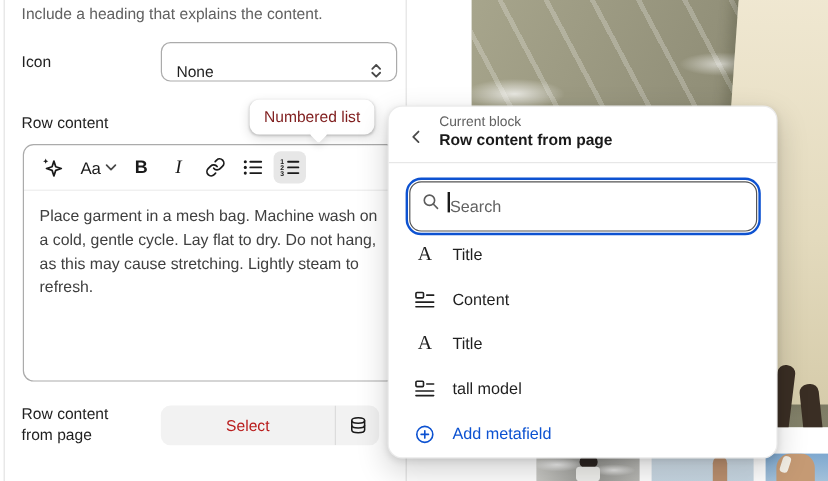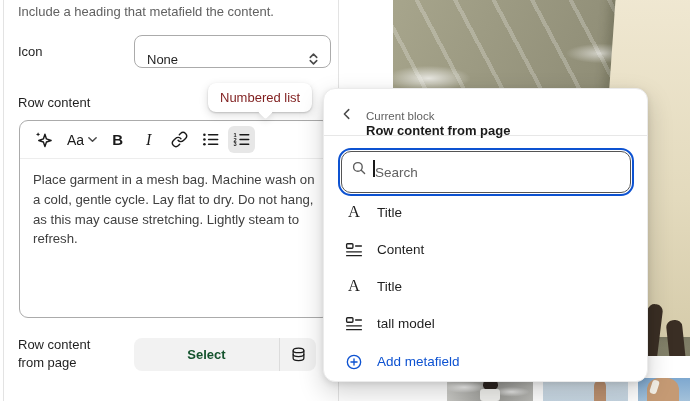--- a/index.html
+++ b/index.html
@@ -38,21 +38,21 @@
   .tbtn.fmt { width:auto; padding:0 2px 0 6px; gap:3px; }
   .fmt-label { font-size:14px; color:#1a1a1a; letter-spacing:0; }
   .bold-label { font-size:15px; font-weight:700; }
   .italic-label { font-family:"Liberation Serif", serif; font-style:italic; font-size:16px; }
   .editor-text { padding:11px 13px; font-size:13.2px; line-height:1.5; color:#404040; }
 
   
   .lbl-from-page { position:absolute; left:14px; top:336px; width:92px; font-size:13px; color:#1f1f1f; line-height:1.4; }
   .split-btn { position:absolute; left:130px; top:338px; width:182px; height:33px; background:#f2f2f2;
                border-radius:8px; display:flex; align-items:stretch; overflow:hidden; cursor:pointer; }
-  .split-main { flex:1; display:flex; align-items:center; justify-content:center; font-size:13px; color:#14532d; font-weight:700; }
+  .split-main { flex:1; display:flex; align-items:center; justify-content:center; font-size:13px; color:#b91c1c; font-weight:400; }
   .split-divider { width:1px; background:#dcdcdc; }
   .split-icon { width:36px; display:flex; align-items:center; justify-content:center; color:#1a1a1a; }
 
   
   .photo-main { position:absolute; left:393px; top:0; width:297px; height:356px; overflow:hidden;
                 background:linear-gradient(115deg,#a7a58c 0%,#93917a 45%,#807e67 100%); }
   .photo-main .foam { position:absolute; inset:0;
       background:
         radial-gradient(ellipse 60px 18px at 12% 22%, rgba(255,255,255,.75), transparent 70%),
         radial-gradient(ellipse 90px 22px at 45% 38%, rgba(255,255,255,.6), transparent 70%),
@@ -85,21 +85,21 @@
   .thumb-sky .person { position:absolute; left:9px; top:0; width:32px; height:23px; background:#c59a74; border-radius:12px 12px 0 0; }
   .thumb-sky .strap { position:absolute; left:13px; top:2px; width:7px; height:14px; background:#f3efe6; border-radius:3px; transform:rotate(18deg); }
 
   
   .popup { position:absolute; left:323px; top:88px; width:325px; height:294px; background:#fff;
            border-radius:12px; border:1px solid #ebebeb; z-index:10;
            box-shadow:0 10px 26px rgba(0,0,0,.18), 0 2px 6px rgba(0,0,0,.1); }
   .popup-header { position:relative; height:47px; border-bottom:1px solid #e7e7e7; }
   .back-btn { position:absolute; left:12px; top:14px; width:22px; height:22px; display:flex; align-items:center;
               justify-content:center; color:#4a4a4a; cursor:pointer; border-radius:6px; }
-  .ph-texts { position:absolute; left:42px; top:21px; }
+  .ph-texts { position:absolute; left:42px; top:7px; }
   .ph-crumb { font-size:11.5px; color:#616161; }
   .ph-title { font-size:13px; font-weight:700; color:#1a1a1a; margin-top:1px; }
 
   .search-wrap { position:absolute; left:17px; top:62px; width:290px; height:42px; }
   .search-input { width:100%; height:100%; border:1.5px solid #555; border-radius:10px; padding:0 10px 0 33px;
                   font-size:13.5px; color:#1f1f1f; font-family:"Liberation Sans", sans-serif;
                   outline:2px solid #0d52d1; outline-offset:1px; background:#fff; }
   .search-input::placeholder { color:#616161; }
   .search-glyph { position:absolute; left:10px; top:9px; color:#5c5c5c; pointer-events:none; }
   .caret-bar { position:absolute; left:32px; top:9px; width:1.5px; height:17px; background:#1a1a1a; pointer-events:none; }
@@ -133,21 +133,21 @@
   </div>
   <div class="thumb thumb-blue">
     <div class="person"></div>
   </div>
   <div class="thumb thumb-sky">
     <div class="person"></div>
     <div class="strap"></div>
   </div>
 
   <div class="sidebar">
-    <div class="helper">Include a heading that metafield the content.</div>
+    <div class="helper">Include a heading that explains the content.</div>
 
     <div class="field-label lbl-icon">Icon</div>
     <div class="select-box">
       <span class="val">None</span>
       <span>
         <svg width="13" height="16" viewBox="0 0 16 18" fill="none" stroke="#4a4a4a" stroke-width="1.9" stroke-linecap="round" stroke-linejoin="round">
           <path d="M4 7l4-4 4 4"></path>
             <path d="M4 11l4 4 4-4"></path>
         </svg>
       </span>

